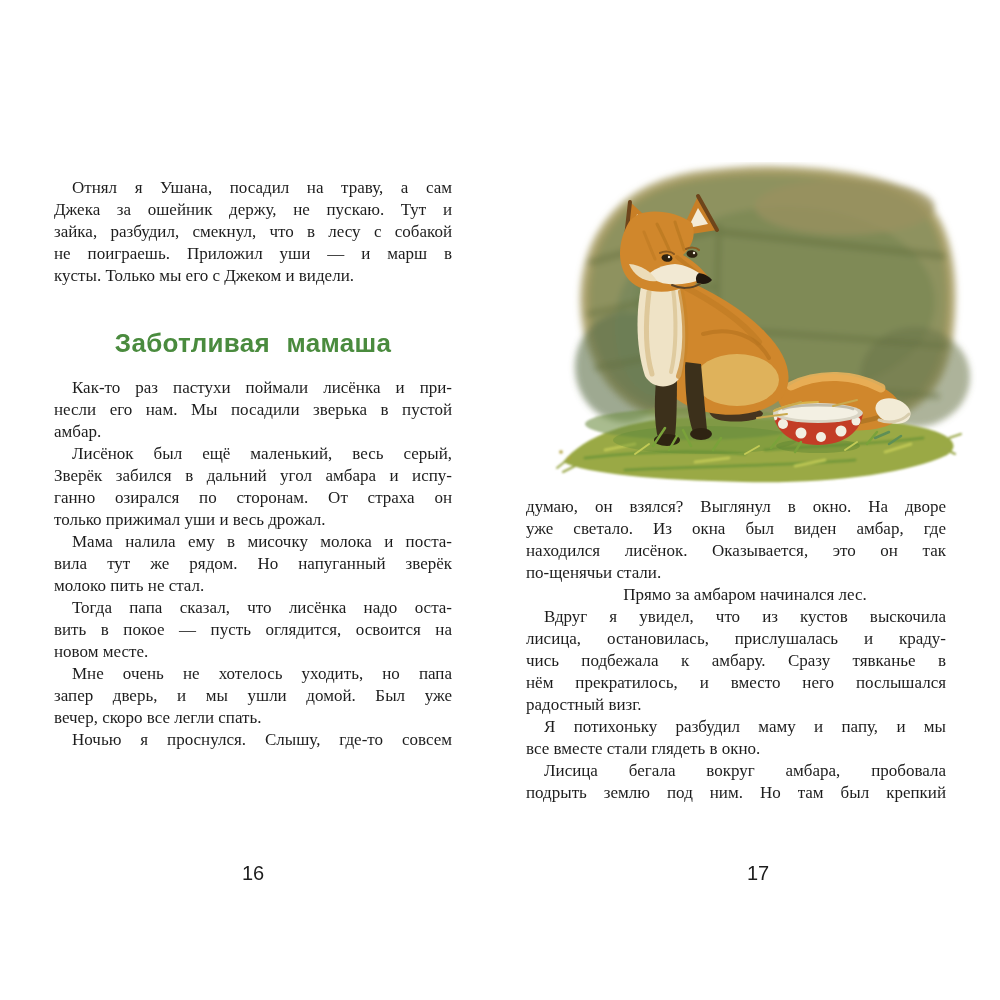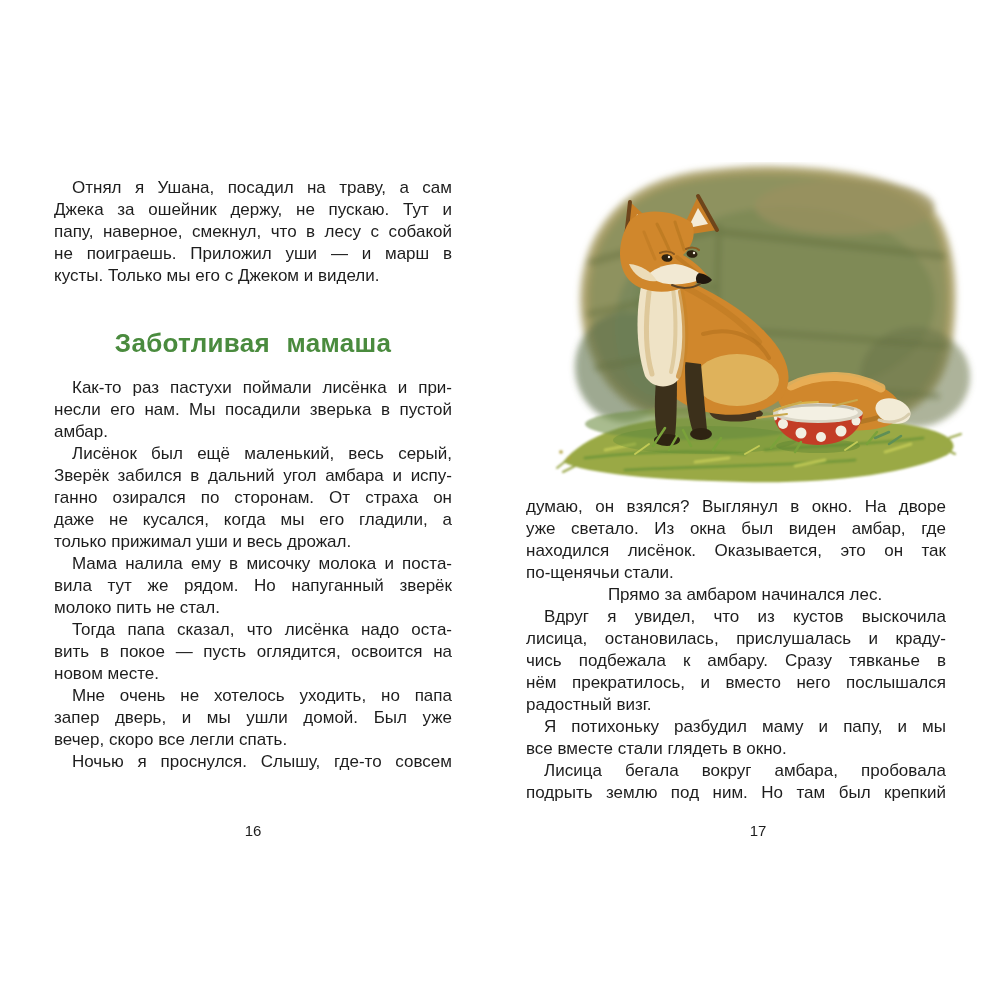--- a/index.html
+++ b/index.html
@@ -16,57 +16,56 @@
   body{
     width:1000px;height:1000px;background:var(--page-bg);
     font-family:"Liberation Sans",sans-serif;color:var(--text);
     overflow:hidden;
   }
   .spread{position:relative;width:1000px;height:1000px;background:var(--page-bg);}
   .textcol{position:absolute;font-size:17px;line-height:22px;}
   .textcol-left{left:54px;top:177px;width:398px;}
   .textcol-right{left:526px;top:496px;width:420px;}
   .para{margin:0;}
-  .line{min-height:22px;}
+  .line{min-height:22px;font-family:Liberation Serif, serif;}
   .jline{text-align:justify;text-align-last:justify;-moz-text-align-last:justify;}
   .indent{text-indent:18px;text-align:center;}
   .story-heading{
     margin:38px 0 16px;font-size:26px;line-height:36px;font-weight:700;
     text-align:center;color:var(--heading-green);
     word-spacing:9px;letter-spacing:0.3px;
   }
-  .pagenum{position:absolute;top:822px;font-size:15px;text-align:center;}
+  .pagenum{position:absolute;top:862px;font-size:20px;text-align:center;}
   .pagenum-left{left:54px;width:398px;}
   .pagenum-right{left:548px;width:420px;}
   .illustration{position:absolute;left:545px;top:162px;width:440px;height:330px;}
 </style>
 </head>
 <body>
 
 <div class="spread">
 
   <div class="textcol textcol-left">
       <div class="para">
         <div class="line jline indent">Отнял я Ушана, посадил на траву, а сам</div>
         <div class="line jline">Джека за ошейник держу, не пускаю. Тут и</div>
-        <div class="line jline">папу, наверное, смекнул, что в лесу с собакой</div>
+        <div class="line jline">зайка, разбудил, смекнул, что в лесу с собакой</div>
         <div class="line jline">не поиграешь. Приложил уши — и марш в</div>
         <div class="line">кусты. Только мы его с Джеком и видели.</div>
       </div>
       <div class="story-heading">Заботливая мамаша</div>
       <div class="para">
         <div class="line jline indent">Как-то раз пастухи поймали лисёнка и при-</div>
         <div class="line jline">несли его нам. Мы посадили зверька в пустой</div>
         <div class="line">амбар.</div>
       </div>
       <div class="para">
         <div class="line jline indent">Лисёнок был ещё маленький, весь серый,</div>
         <div class="line jline">Зверёк забился в дальний угол амбара и испу-</div>
         <div class="line jline">ганно озирался по сторонам. От страха он</div>
-        <div class="line jline">даже не кусался, когда мы его гладили, а</div>
         <div class="line">только прижимал уши и весь дрожал.</div>
       </div>
       <div class="para">
         <div class="line jline indent">Мама налила ему в мисочку молока и поста-</div>
         <div class="line jline">вила тут же рядом. Но напуганный зверёк</div>
         <div class="line">молоко пить не стал.</div>
       </div>
       <div class="para">
         <div class="line jline indent">Тогда папа сказал, что лисёнка надо оста-</div>
         <div class="line jline">вить в покое — пусть оглядится, освоится на</div>

